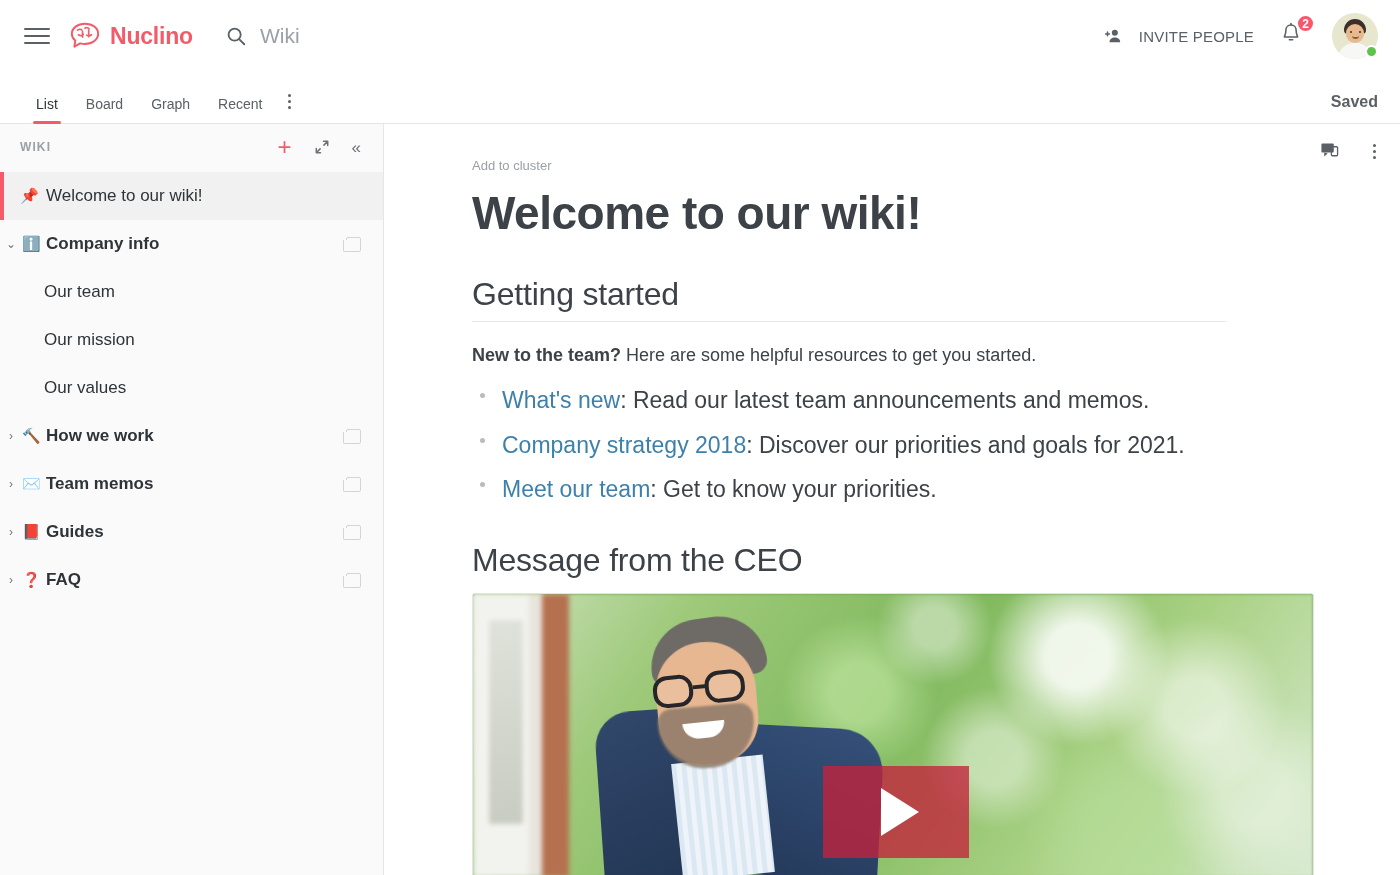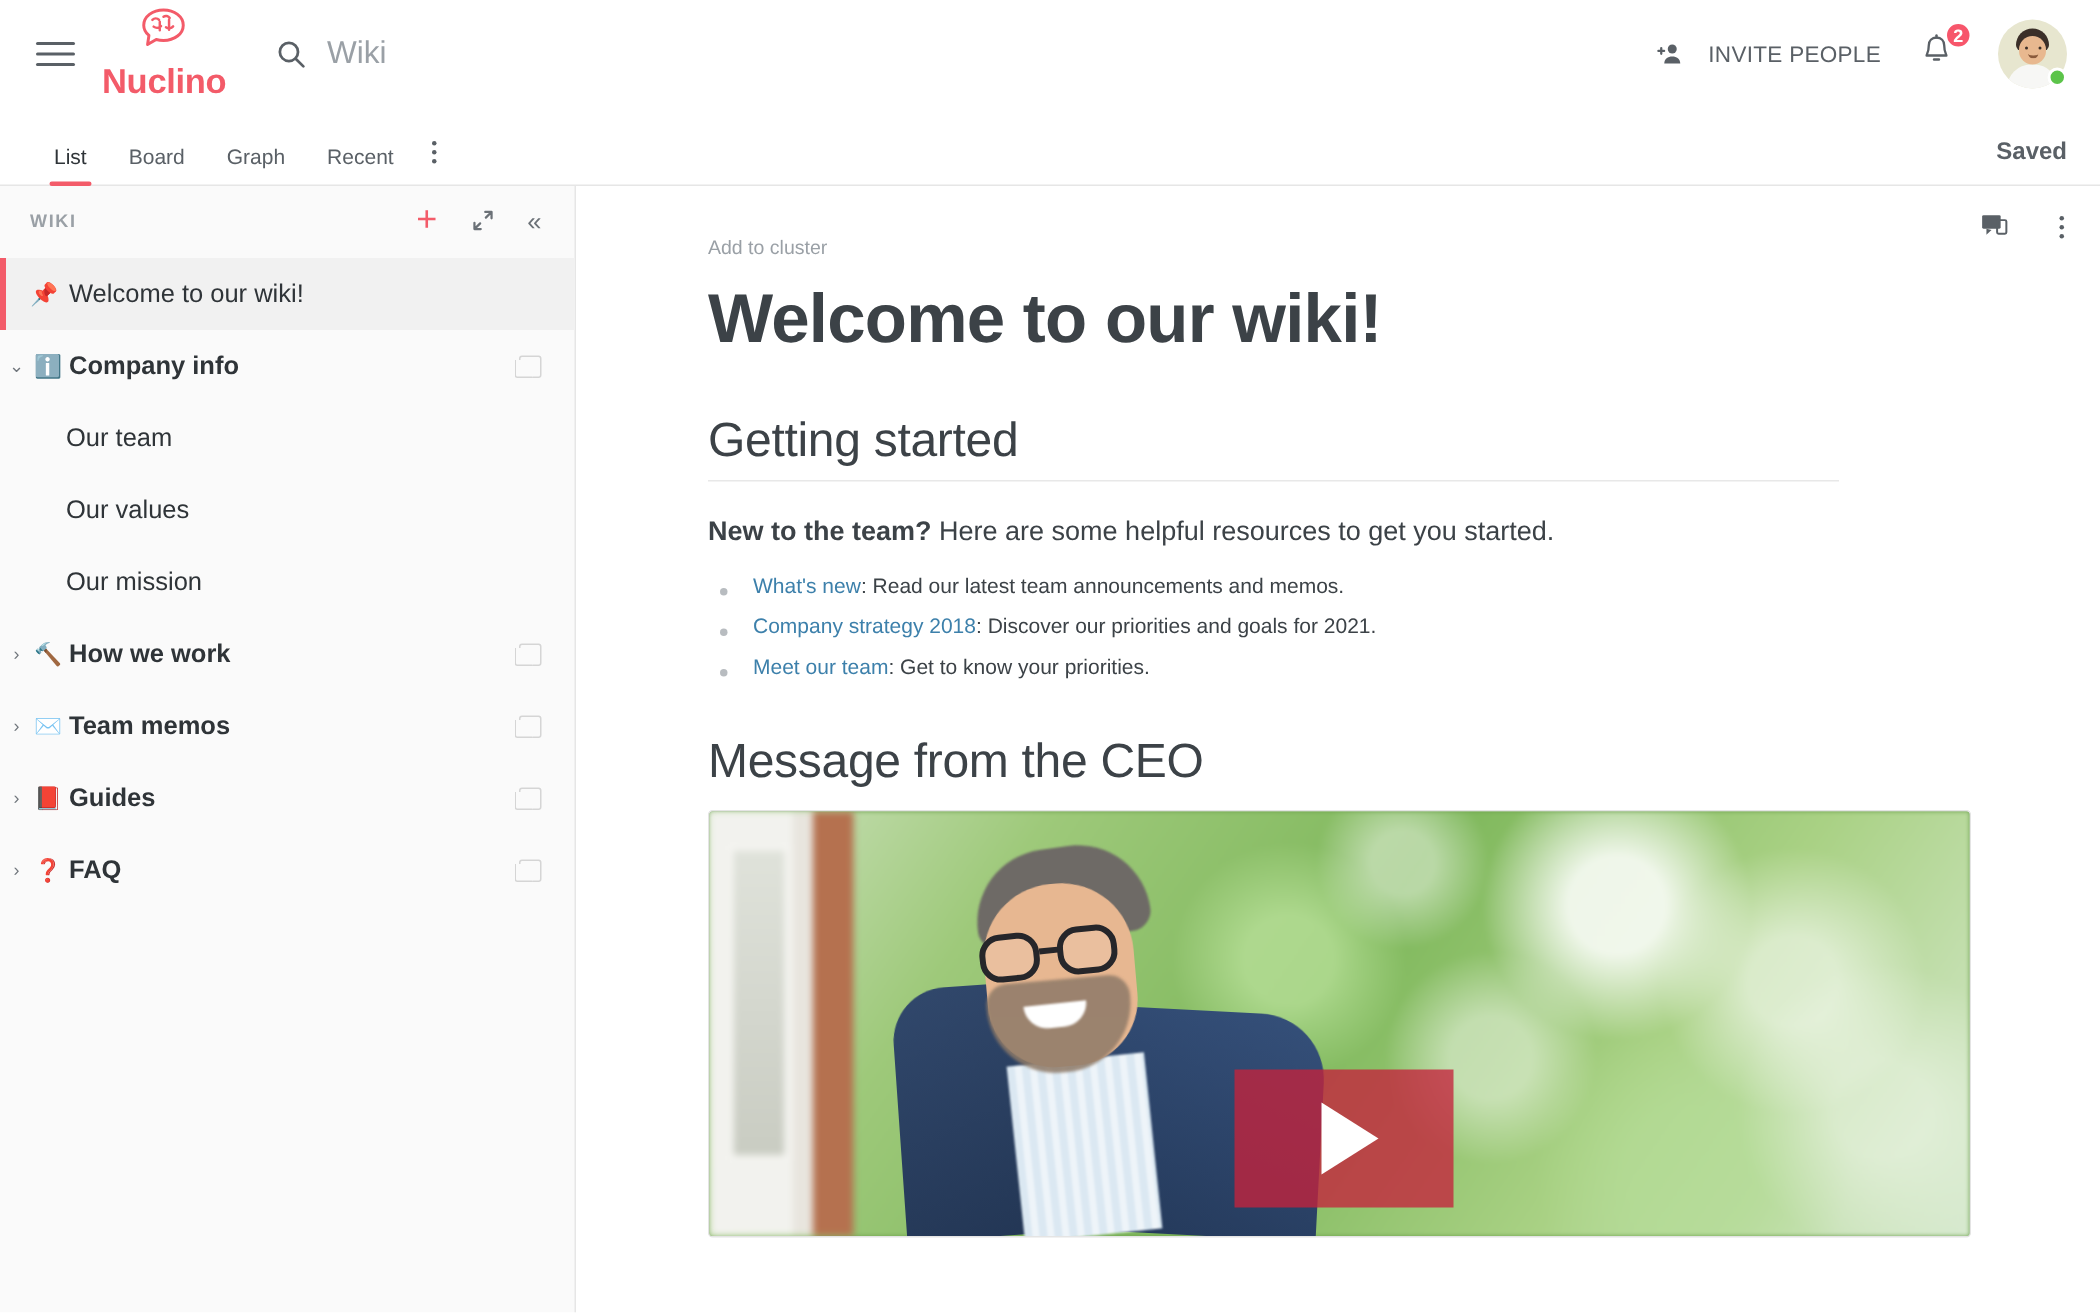--- a/index.html
+++ b/index.html
@@ -20,21 +20,21 @@
     background: #ffffff;
     position: relative;
   }
   .hamburger {
     width: 26px; height: 26px;
     display: flex; flex-direction: column; justify-content: center;
     gap: 5px; cursor: pointer; margin-right: 18px;
   }
   .hamburger i { display: block; height: 2px; background: #5a6066; border-radius: 1px; }
 
-  .brand { display: flex; align-items: center; gap: 8px; margin-right: 32px; cursor: pointer; flex-direction: column; }
+  .brand { display: flex; align-items: center; gap: 8px; margin-right: 32px; cursor: pointer; }
   .brand-mark { width: 34px; height: 28px; }
   .brand-name {
     font-size: 23px; font-weight: bold; color: #f35b69;
     letter-spacing: -0.2px;
   }
 
   .search { display: flex; align-items: center; gap: 13px; cursor: text; }
   .search-icon { width: 22px; height: 22px; color: #5a6066; }
   .search-text { font-size: 21px; color: #9aa0a6; }
 
@@ -183,21 +183,21 @@
   .h2 {
     font-size: 32px; font-weight: normal; color: #3c4247;
     padding-bottom: 8px; border-bottom: 1px solid #e8e8e8;
     margin-bottom: 20px; letter-spacing: -0.2px;
   }
   .h2.no-rule { border-bottom: none; padding-bottom: 0; margin-bottom: 14px; }
   .para { font-size: 18px; line-height: 1.55; color: #3c4247; margin-bottom: 8px; }
   .para b { font-weight: bold; }
   ul.bullets { list-style: none; margin: 0 0 30px 0; padding: 0; }
   ul.bullets li {
-    font-size: 14px; line-height: 1.95; color: #3c4247;
+    font-size: 23px; line-height: 1.95; color: #3c4247;
     padding-left: 30px; position: relative;
   }
   ul.bullets li::before {
     content: ""; position: absolute; left: 8px; top: 15px;
     width: 5px; height: 5px; border-radius: 50%; background: #b8bcc0;
   }
   a.doc-link { color: #3d80ab; text-decoration: none; cursor: pointer; }
 
   .video {
     position: relative; width: 842px; height: 285px;
@@ -402,24 +402,24 @@
         <span class="caret">⌄</span>
         <span class="row-emoji">ℹ️</span>
         <span class="row-label">Company info</span>
         <span class="cluster-badge"></span>
       </div>
 
       <div class="row child">
         <span class="row-label">Our team</span>
       </div>
       <div class="row child">
+        <span class="row-label">Our mission</span>
+      </div>
+      <div class="row child">
         <span class="row-label">Our values</span>
-      </div>
-      <div class="row child">
-        <span class="row-label">Our mission</span>
       </div>
 
       <div class="row cluster">
         <span class="caret">›</span>
         <span class="row-emoji">🔨</span>
         <span class="row-label">How we work</span>
         <span class="cluster-badge"></span>
       </div>
 
       <div class="row cluster">

